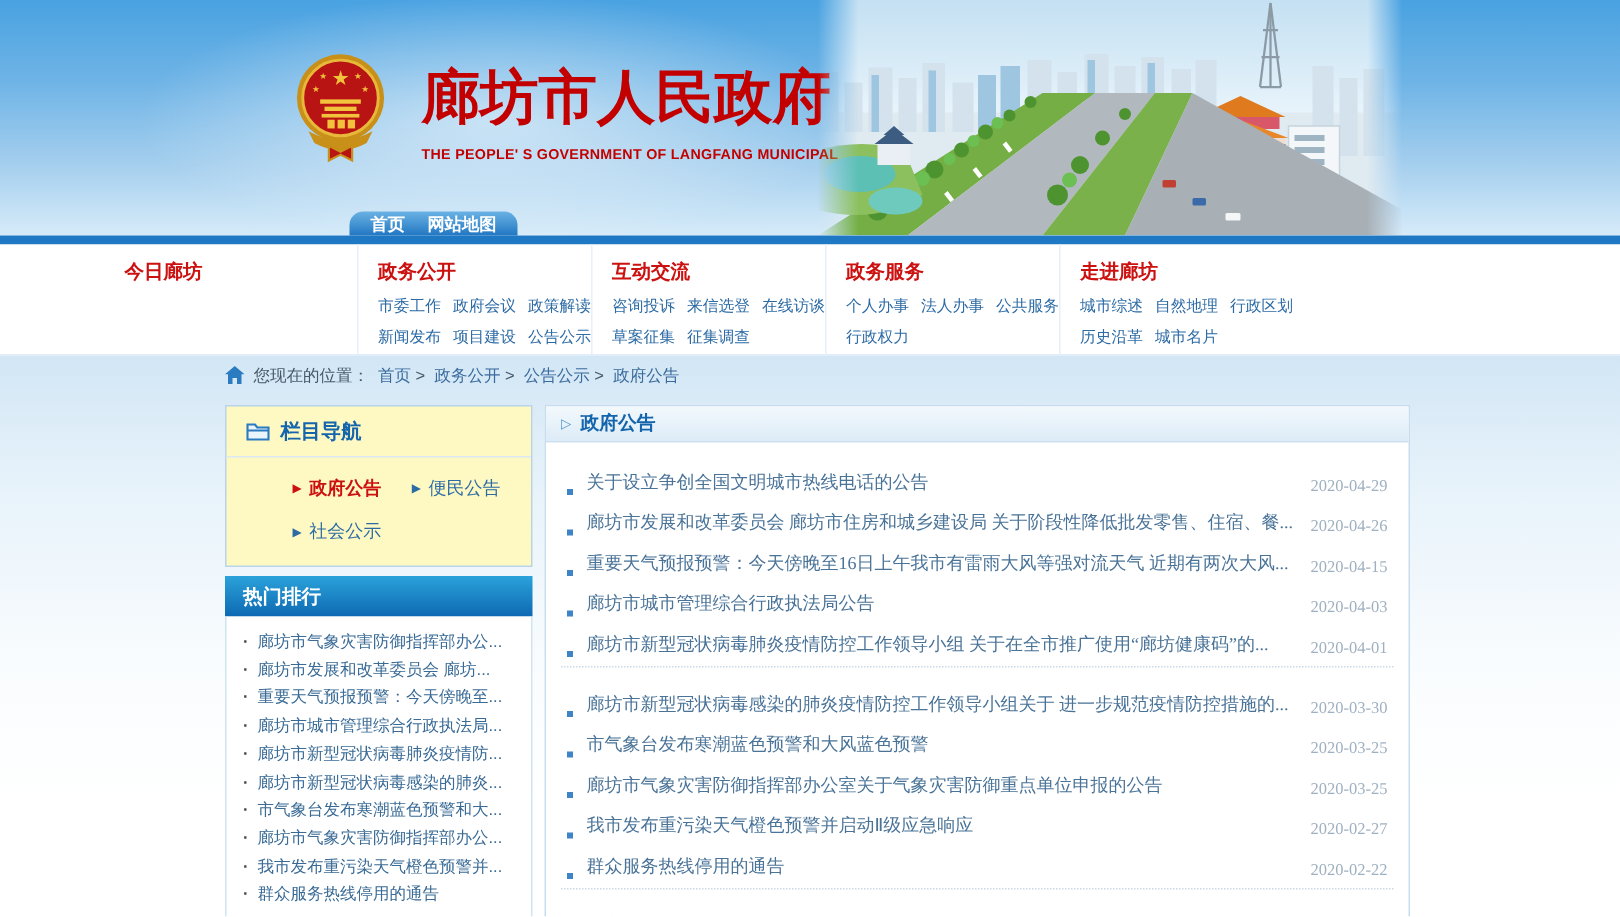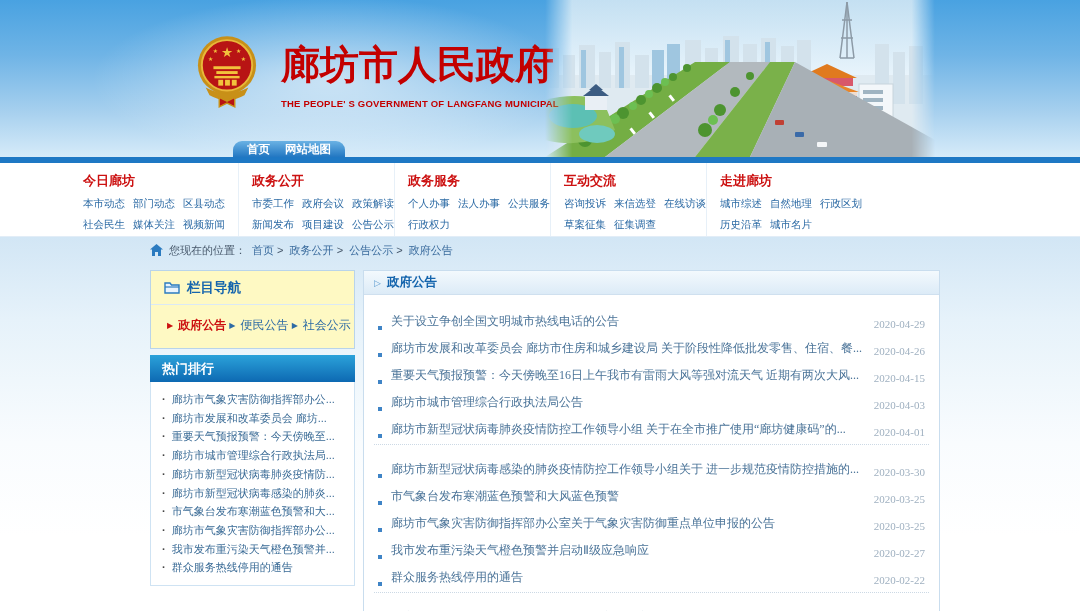--- a/index.html
+++ b/index.html
@@ -48,21 +48,21 @@
   .crumb { color:#3a6b9d; text-decoration:none; }
   .crumb:not(:last-of-type)::after { content:"\00a0>\00a0\00a0"; color:#47586b; }
 
   .layout { display:flex; gap:8px; margin-top:7px; align-items:flex-start; }
 
   
   aside { width:205px; flex:none; }
   .nav-box { background:#fef9c3; border:1px solid #b9d4ea; }
   .nav-box-header { height:34px; border-bottom:1px solid #dbe9f5; display:flex; align-items:center; gap:7px;
     padding-left:13px; color:#1565ad; font-weight:bold; font-size:13.5px; }
-  .nav-items { display:grid; grid-template-columns:1fr 1fr 1fr; padding:12px 0 14px 16px; row-gap:12px; }
+  .nav-items { display:grid; grid-template-columns:1fr 1fr; padding:12px 0 14px 16px; row-gap:12px;margin-left:28px; }
   .nav-item { font-size:12px; }
   .nav-item .tri { color:#2d6ba5; font-size:8px; margin-right:5px; vertical-align:1px; }
   .nav-item a { color:#2d6ba5; text-decoration:none; }
   .nav-item.active a { color:#cc1111; font-weight:bold; }
   .nav-item.active .tri { color:#cc1111; }
 
   .hot-header { margin-top:6px; height:27px; background:linear-gradient(180deg,#2ba2da,#0d69b2);
     color:#fff; font-weight:bold; font-size:13px; display:flex; align-items:center; padding-left:12px; }
   .hot-box { background:#fff; border:1px solid #cfe3f3; border-top:none; padding:8px 6px 8px 11px; }
   .hot-item { font-size:11px; color:#3a6b96; line-height:18.7px; white-space:nowrap; overflow:hidden; display:block; text-decoration:none; }
@@ -214,34 +214,20 @@
       <a href="#">网站地图</a>
     </div>
   </div>
 
   <div class="navbar"></div>
 
   <div class="menu">
 
       <div class="menu-col">
         <div class="menu-col-title">今日廊坊</div>
-        <div class="menu-col-links">
-
-            <a href="#" class="menu-link">本市动态</a>
-
-            <a href="#" class="menu-link">部门动态</a>
-
-            <a href="#" class="menu-link">区县动态</a>
-
-            <a href="#" class="menu-link">社会民生</a>
-
-            <a href="#" class="menu-link">媒体关注</a>
-
-            <a href="#" class="menu-link">视频新闻</a>
-          </div>
       </div>
 
       <div class="menu-col">
         <div class="menu-col-title">政务公开</div>
         <div class="menu-col-links">
 
             <a href="#" class="menu-link">市委工作</a>
 
             <a href="#" class="menu-link">政府会议</a>
 
@@ -249,46 +235,46 @@
 
             <a href="#" class="menu-link">新闻发布</a>
 
             <a href="#" class="menu-link">项目建设</a>
 
             <a href="#" class="menu-link">公告公示</a>
           </div>
       </div>
 
       <div class="menu-col">
+        <div class="menu-col-title">互动交流</div>
+        <div class="menu-col-links">
+
+            <a href="#" class="menu-link">咨询投诉</a>
+
+            <a href="#" class="menu-link">来信选登</a>
+
+            <a href="#" class="menu-link">在线访谈</a>
+
+            <a href="#" class="menu-link">草案征集</a>
+
+            <a href="#" class="menu-link">征集调查</a>
+          </div>
+      </div>
+
+      <div class="menu-col">
         <div class="menu-col-title">政务服务</div>
         <div class="menu-col-links">
 
             <a href="#" class="menu-link">个人办事</a>
 
             <a href="#" class="menu-link">法人办事</a>
 
             <a href="#" class="menu-link">公共服务</a>
 
             <a href="#" class="menu-link">行政权力</a>
-          </div>
-      </div>
-
-      <div class="menu-col">
-        <div class="menu-col-title">互动交流</div>
-        <div class="menu-col-links">
-
-            <a href="#" class="menu-link">咨询投诉</a>
-
-            <a href="#" class="menu-link">来信选登</a>
-
-            <a href="#" class="menu-link">在线访谈</a>
-
-            <a href="#" class="menu-link">草案征集</a>
-
-            <a href="#" class="menu-link">征集调查</a>
           </div>
       </div>
 
       <div class="menu-col">
         <div class="menu-col-title">走进廊坊</div>
         <div class="menu-col-links">
 
             <a href="#" class="menu-link">城市综述</a>
 
             <a href="#" class="menu-link">自然地理</a>

